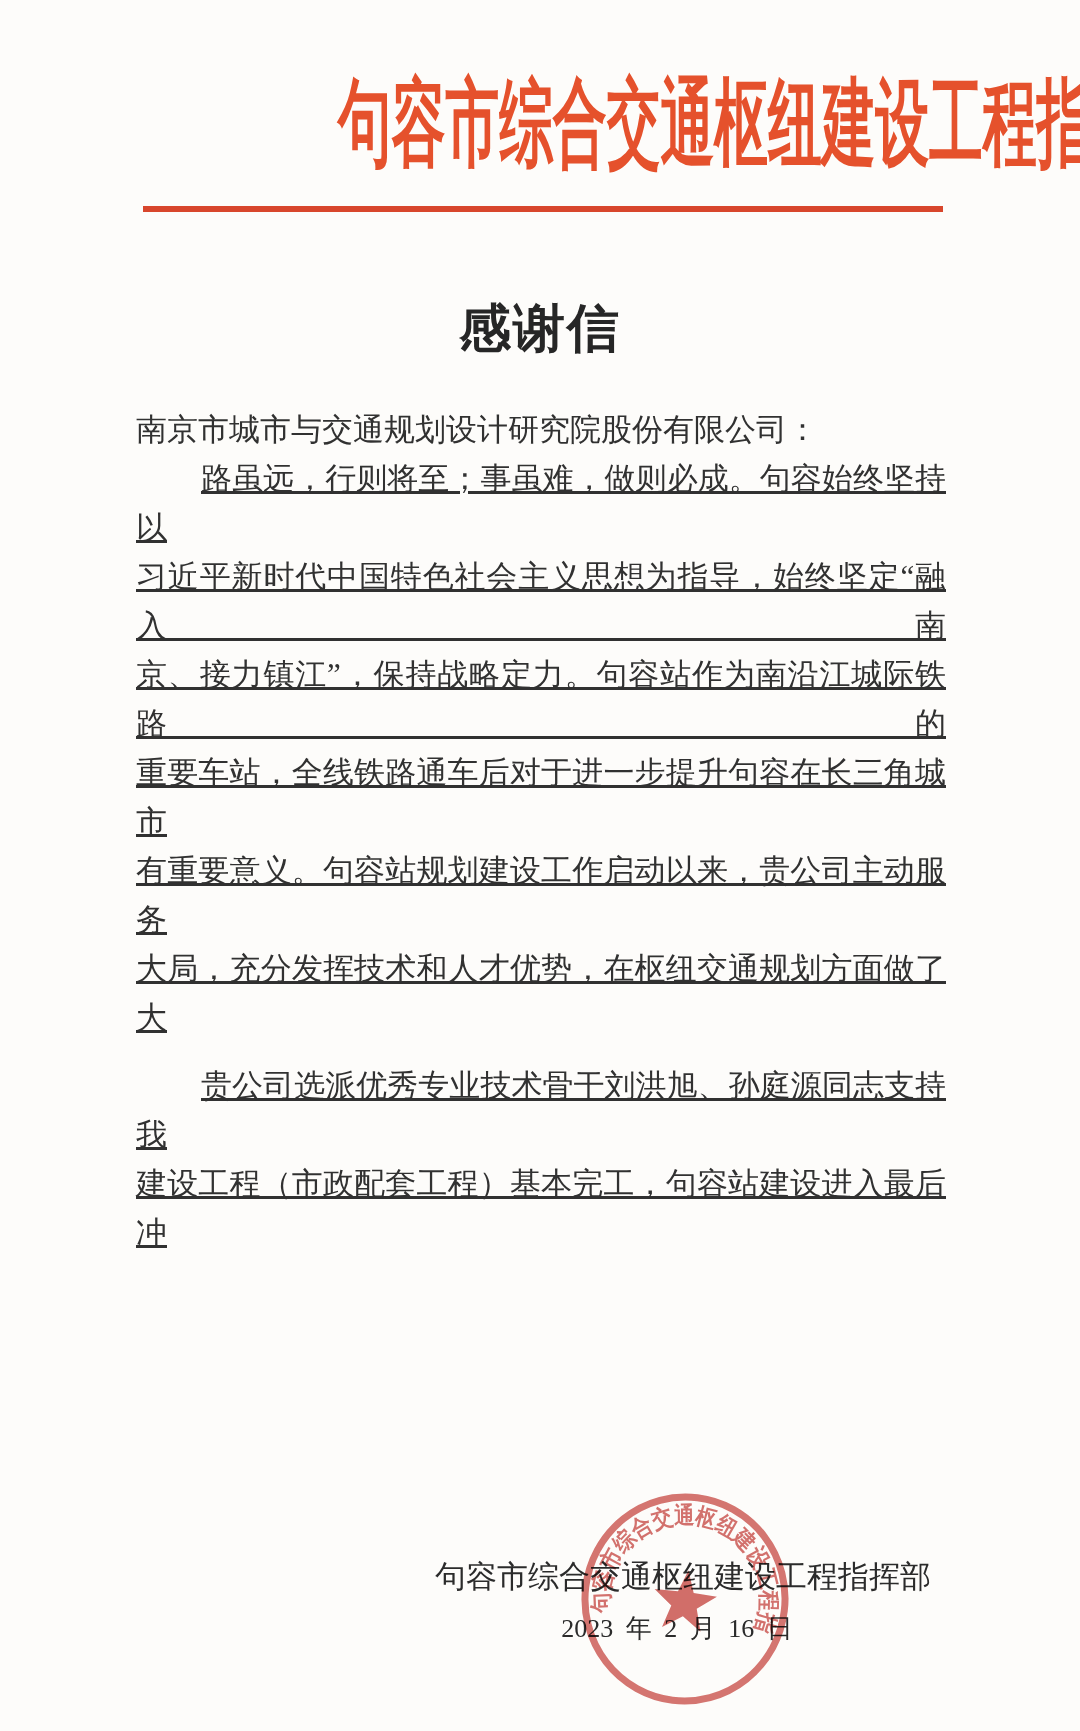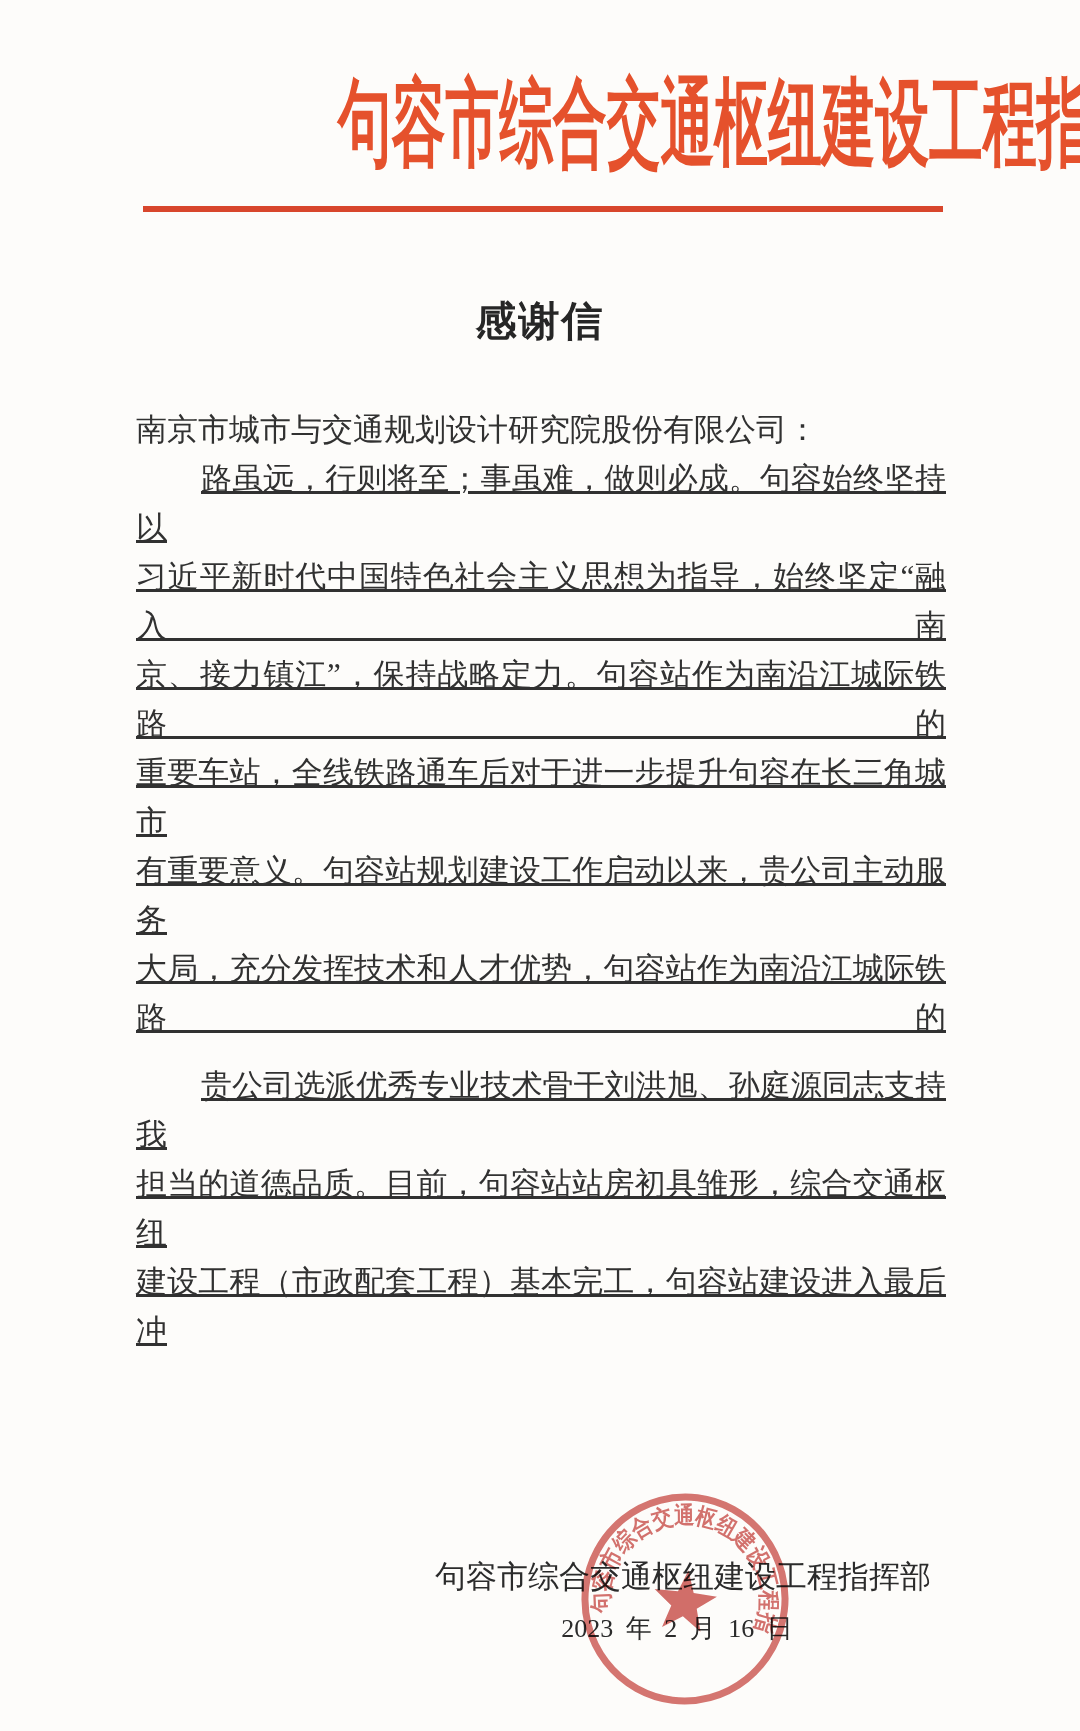--- a/index.html
+++ b/index.html
@@ -41,21 +41,21 @@
     background: #d8462c;
   }
 
   
   .letter-title {
     position: absolute;
     top: 294px;
     left: 0;
     width: 1080px;
     text-align: center;
-    font-size: 41px;
+    font-size: 52px;
     font-weight: bold;
     letter-spacing: 2px;
     color: #262626;
   }
 
   
   .body-block {
     position: absolute;
     top: 405px;
     left: 136px;
@@ -121,26 +121,25 @@
 
   <div class="body-block">
     <div class="line">南京市城市与交通规划设计研究院股份有限公司：</div>
 
     <div class="para">
       <div class="line just indent">路虽远，行则将至；事虽难，做则必成。句容始终坚持以</div>
       <div class="line just">习近平新时代中国特色社会主义思想为指导，始终坚定“融入南</div>
       <div class="line just">京、接力镇江”，保持战略定力。句容站作为南沿江城际铁路的</div>
       <div class="line just">重要车站，全线铁路通车后对于进一步提升句容在长三角城市</div>
       <div class="line just">有重要意义。句容站规划建设工作启动以来，贵公司主动服务</div>
-      <div class="line just">大局，充分发挥技术和人才优势，句容站作为南沿江城际铁路的</div>
+      <div class="line just">大局，充分发挥技术和人才优势，在枢纽交通规划方面做了大</div>
     </div>
 
     <div class="para">
       <div class="line just indent">贵公司选派优秀专业技术骨干刘洪旭、孙庭源同志支持我</div>
-      <div class="line just">担当的道德品质。目前，句容站站房初具雏形，综合交通枢纽</div>
       <div class="line just">建设工程（市政配套工程）基本完工，句容站建设进入最后冲</div>
 
     </div>
 
   </div>
 
   <div class="sig-org">句容市综合交通枢纽建设工程指挥部</div>
   <div class="sig-date">2023 年 2 月 16 日</div>
 
   <svg class="seal" viewBox="0 0 234 234" aria-hidden="true">

